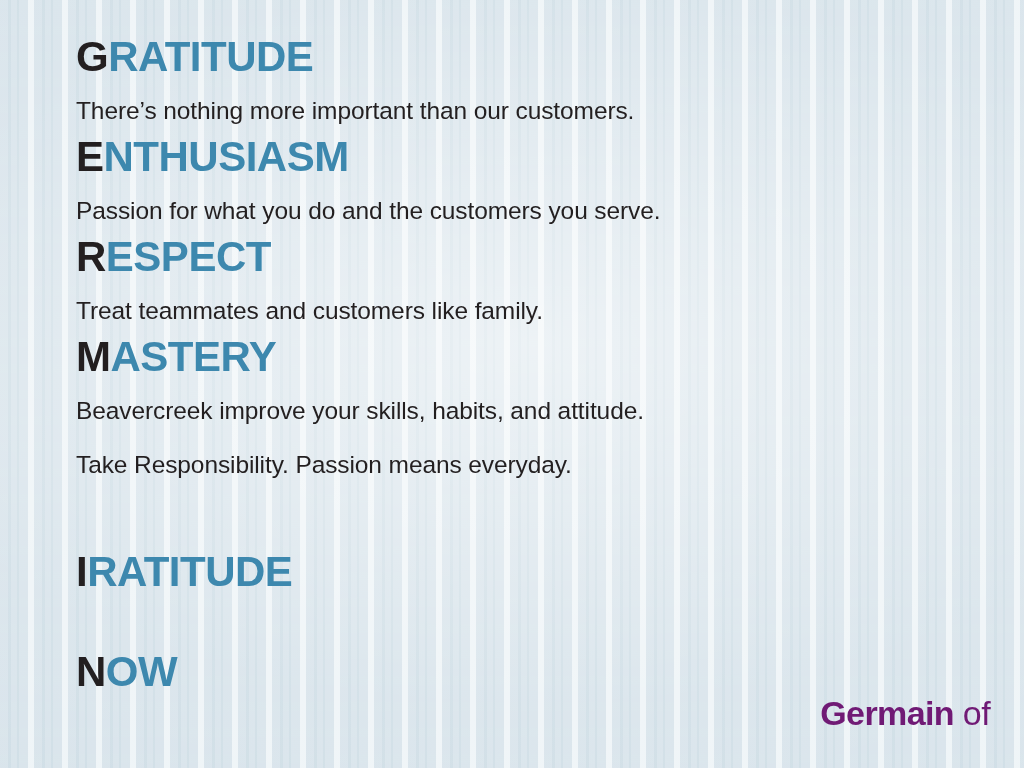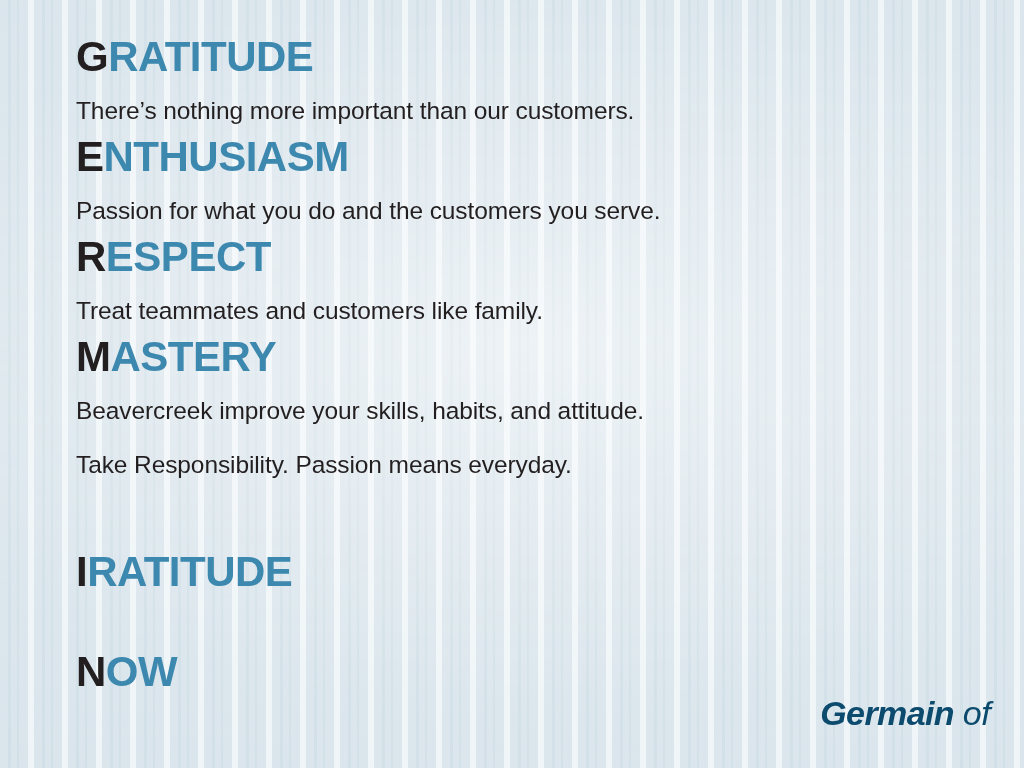--- a/index.html
+++ b/index.html
@@ -84,22 +84,21 @@
     bottom: 36px;
     text-align: right;
     z-index: 3;
     line-height: 1;
   }
   .brand-line-1 {
     font-size: 34px;
     line-height: 38px;
     letter-spacing: -0.6px;
     white-space: nowrap;
-    color: #0c4a6e;
-    font-style: italic;
+    color: #701a75;
   }
   .brand-line-1 .brand-strong {
     font-weight: bold;
   }
   .brand-line-1 .brand-light {
     font-weight: normal;
   }
   .brand-line-2 {
     font-size: 38px;
     line-height: 40px;

